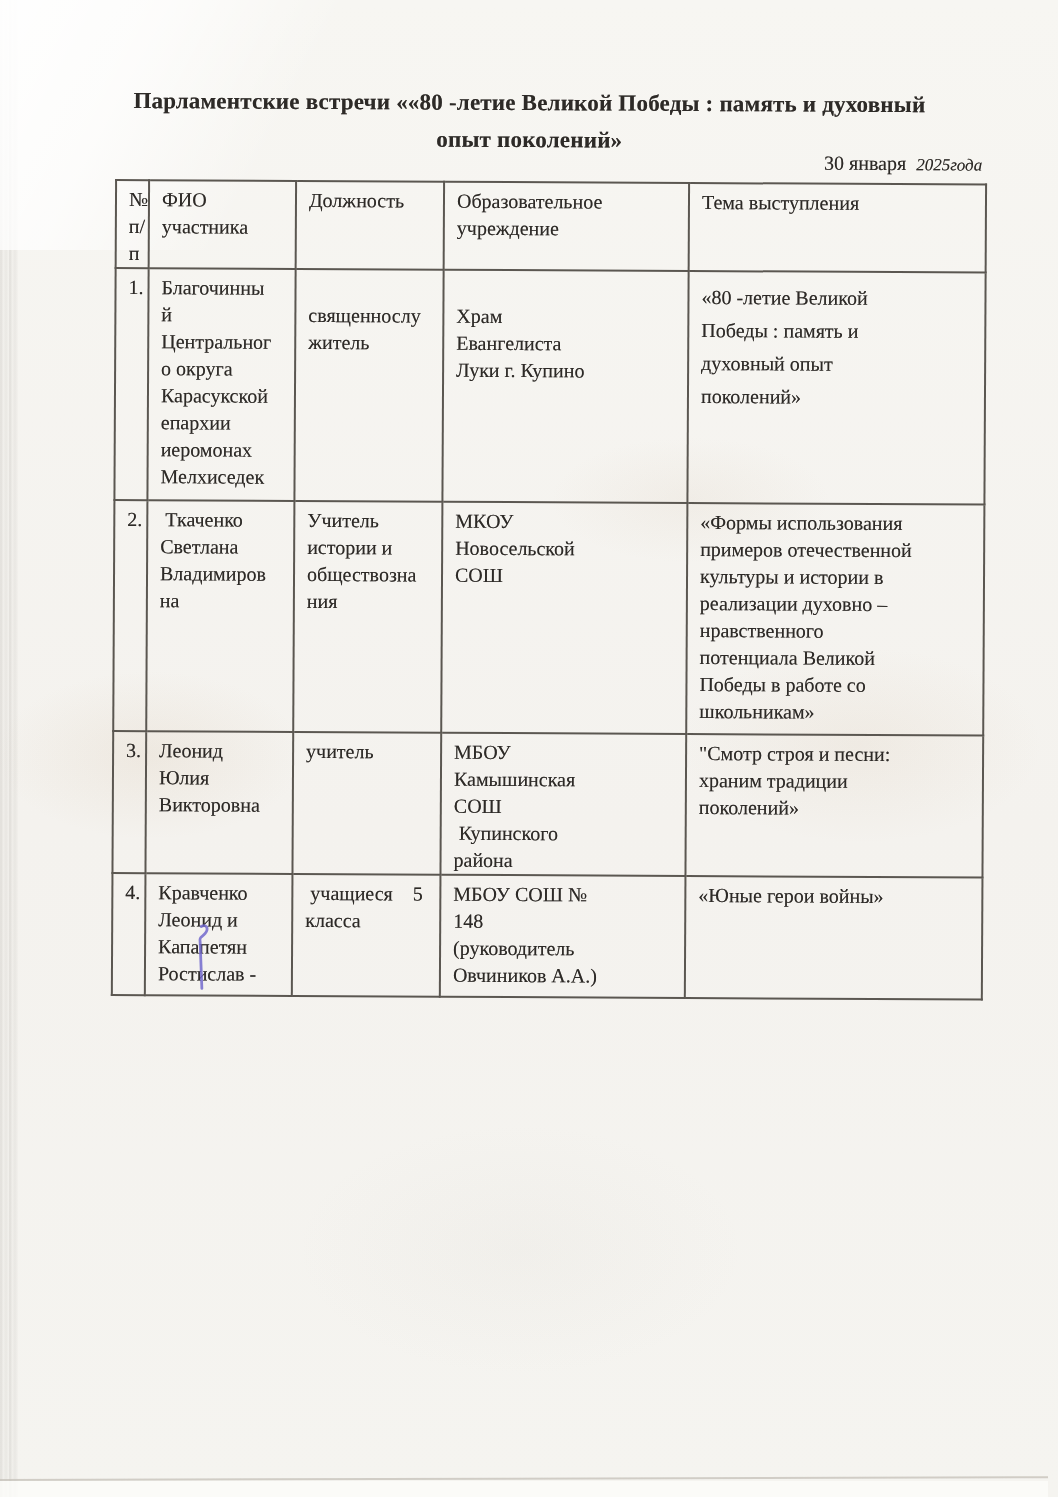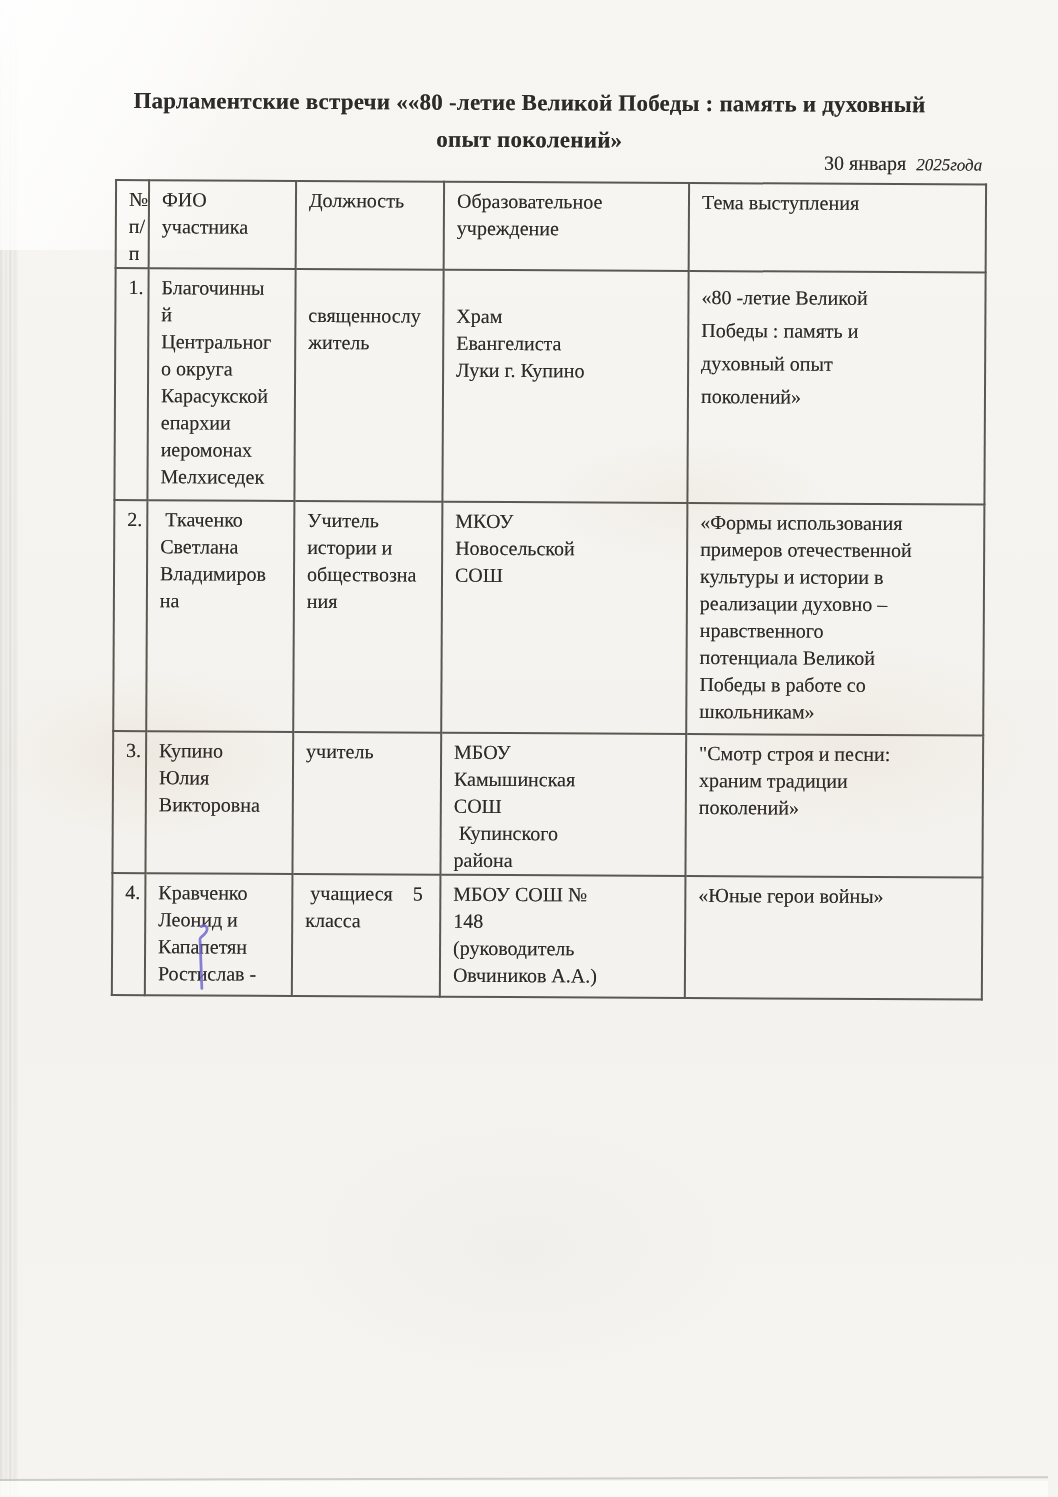--- a/index.html
+++ b/index.html
@@ -165,21 +165,21 @@
 примеров отечественной
 культуры и истории в
 реализации духовно –
 нравственного
 потенциала Великой
 Победы в работе со
 школьникам»</td>
         </tr>
         <tr class="r3">
           <td class="c0">3.</td>
-          <td class="c1">Купино
+          <td class="c1">Леонид
 Юлия
 Викторовна</td>
           <td class="c2">учитель</td>
           <td class="c3">МБОУ
 Камышинская
 СОШ
  Купинского
 района</td>
           <td class="c4">"Смотр строя и песни:
 храним традиции

